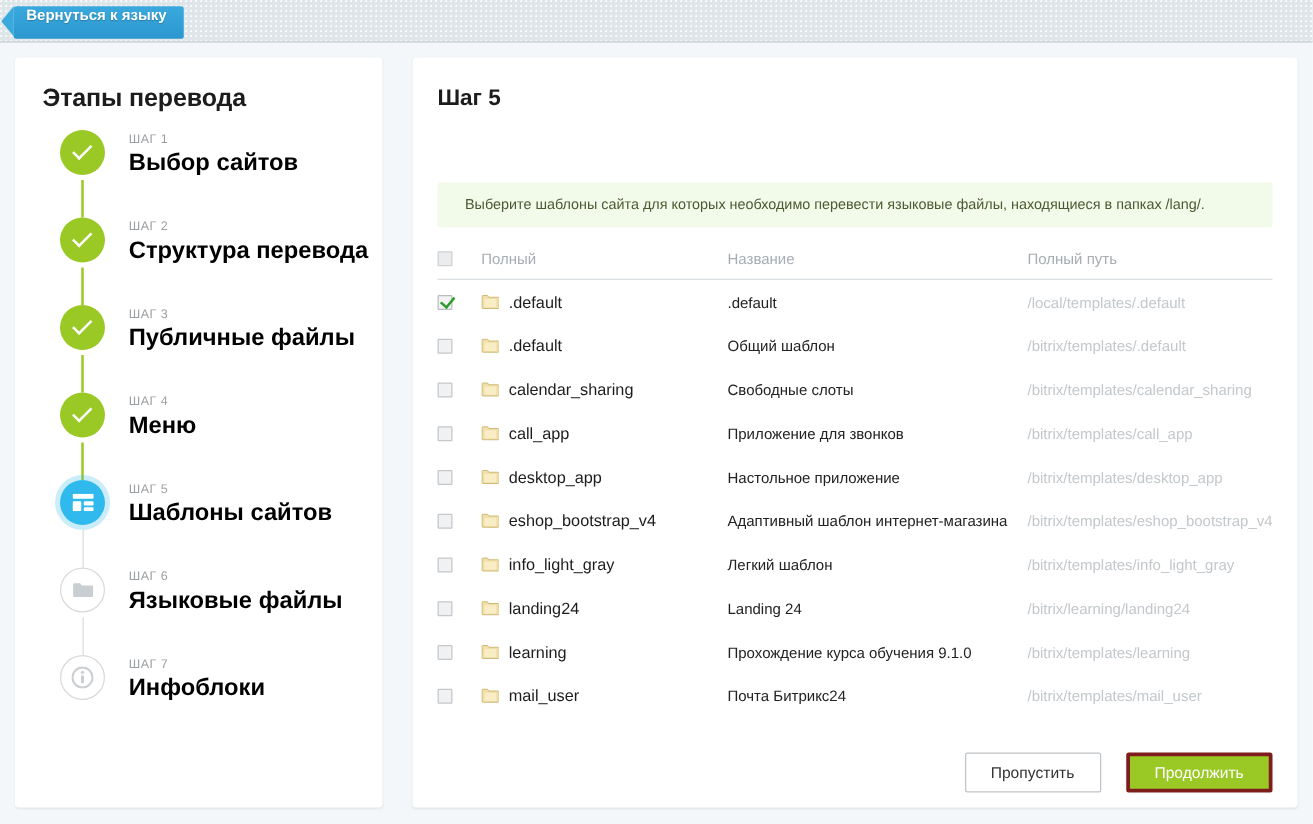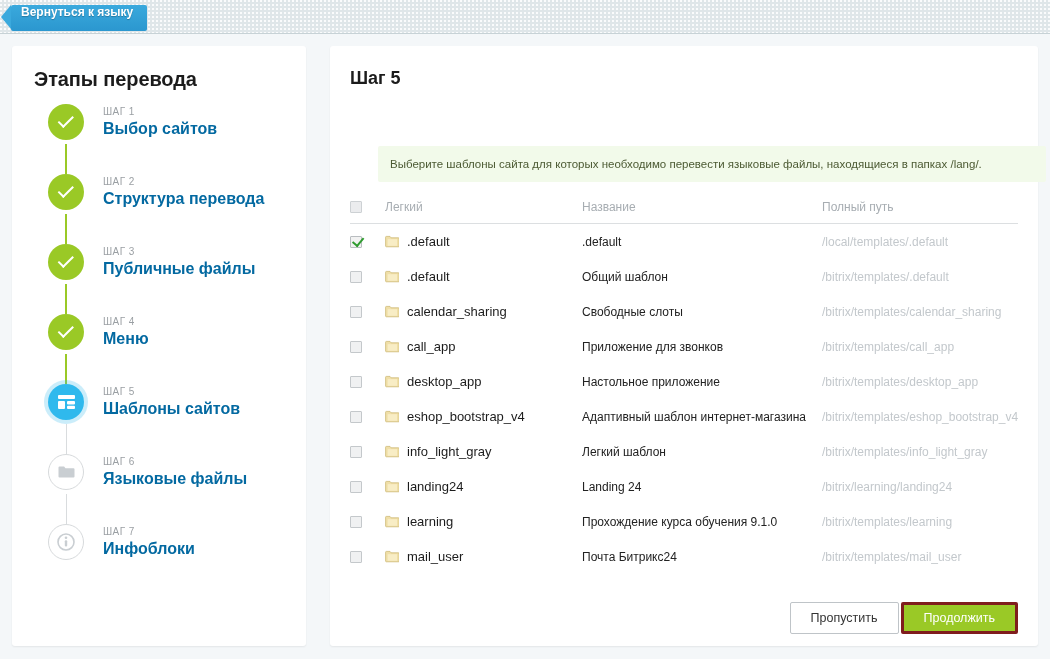--- a/index.html
+++ b/index.html
@@ -99,38 +99,37 @@
   }
   .step-connector.green { background: #9ac926; }
   .step-connector.gray  { background: #d9dcde; width: 1px; left: 39.5px; }
 
   .step-text { position: absolute; left: 77px; top: 2px; }
   .step-num {
     font-size: 10px; color: #9a9fa3; letter-spacing: .4px;
     text-transform: uppercase;
   }
   .step-label {
-    font-size: 16px; font-weight: bold; color: #0369a1;
+    font-size: 19px; font-weight: bold; color: #000000;
     margin-top: 3px;
   }
 
   
   .step-heading {
     position: absolute; left: 20px; top: 22px;
     font-size: 18px; font-weight: bold; color: #1c1c1c;
   }
   .notice {
     position: absolute; left: 20px; top: 100px;
     width: 668px; min-height: 36px;
     background: #f2faea;
     display: flex; align-items: center;
-    padding: 0 12px;
+    padding: 0 22px;
     font-size: 11.5px; color: #4c5a33;
     border-radius: 2px;
-    margin-left: 28px;
   }
 
   .tbl {
     position: absolute; left: 20px; top: 150px;
     width: 668px;
   }
   .tbl-head {
     display: flex; align-items: center;
     height: 28px;
     border-bottom: 1px solid #dcdfe1;
@@ -175,21 +174,21 @@
   }
   .cbox.head { background: #ebecee; border-color: #cdd1d4; }
 
   .folder-icn { width: 14px; height: 13px; flex: 0 0 14px; }
 
   
   .btn-row {
     position: absolute; left: 20px; top: 556px;
     width: 668px;
     display: flex; justify-content: flex-end; align-items: center;
-    gap: 2px;
+    gap: 20px;
   }
   .btn {
     height: 32px;
     padding: 0 20px;
     display: flex; align-items: center; justify-content: center;
     font-size: 12.5px;
     border-radius: 2px;
     cursor: pointer;
     white-space: nowrap;
   }
@@ -304,21 +303,21 @@
 
   <div class="notice">
     <span>Выберите шаблоны сайта для которых необходимо перевести языковые файлы, находящиеся в папках /lang/.</span>
   </div>
 
   <div class="tbl">
     <div class="tbl-head">
       <div class="c-check">
         <span class="cbox head"></span>
       </div>
-      <div class="c-folder th">Легкий</div>
+      <div class="c-folder th">Полный</div>
       <div class="c-name th">Название</div>
       <div class="c-path th">Полный путь</div>
     </div>
     <div id="table-body">
         <div class="tbl-row">
           <div class="c-check">
             <span class="cbox checked"></span>
           </div>
           <div class="c-folder">
             <svg class="folder-icn" viewBox="0 0 14 13">

